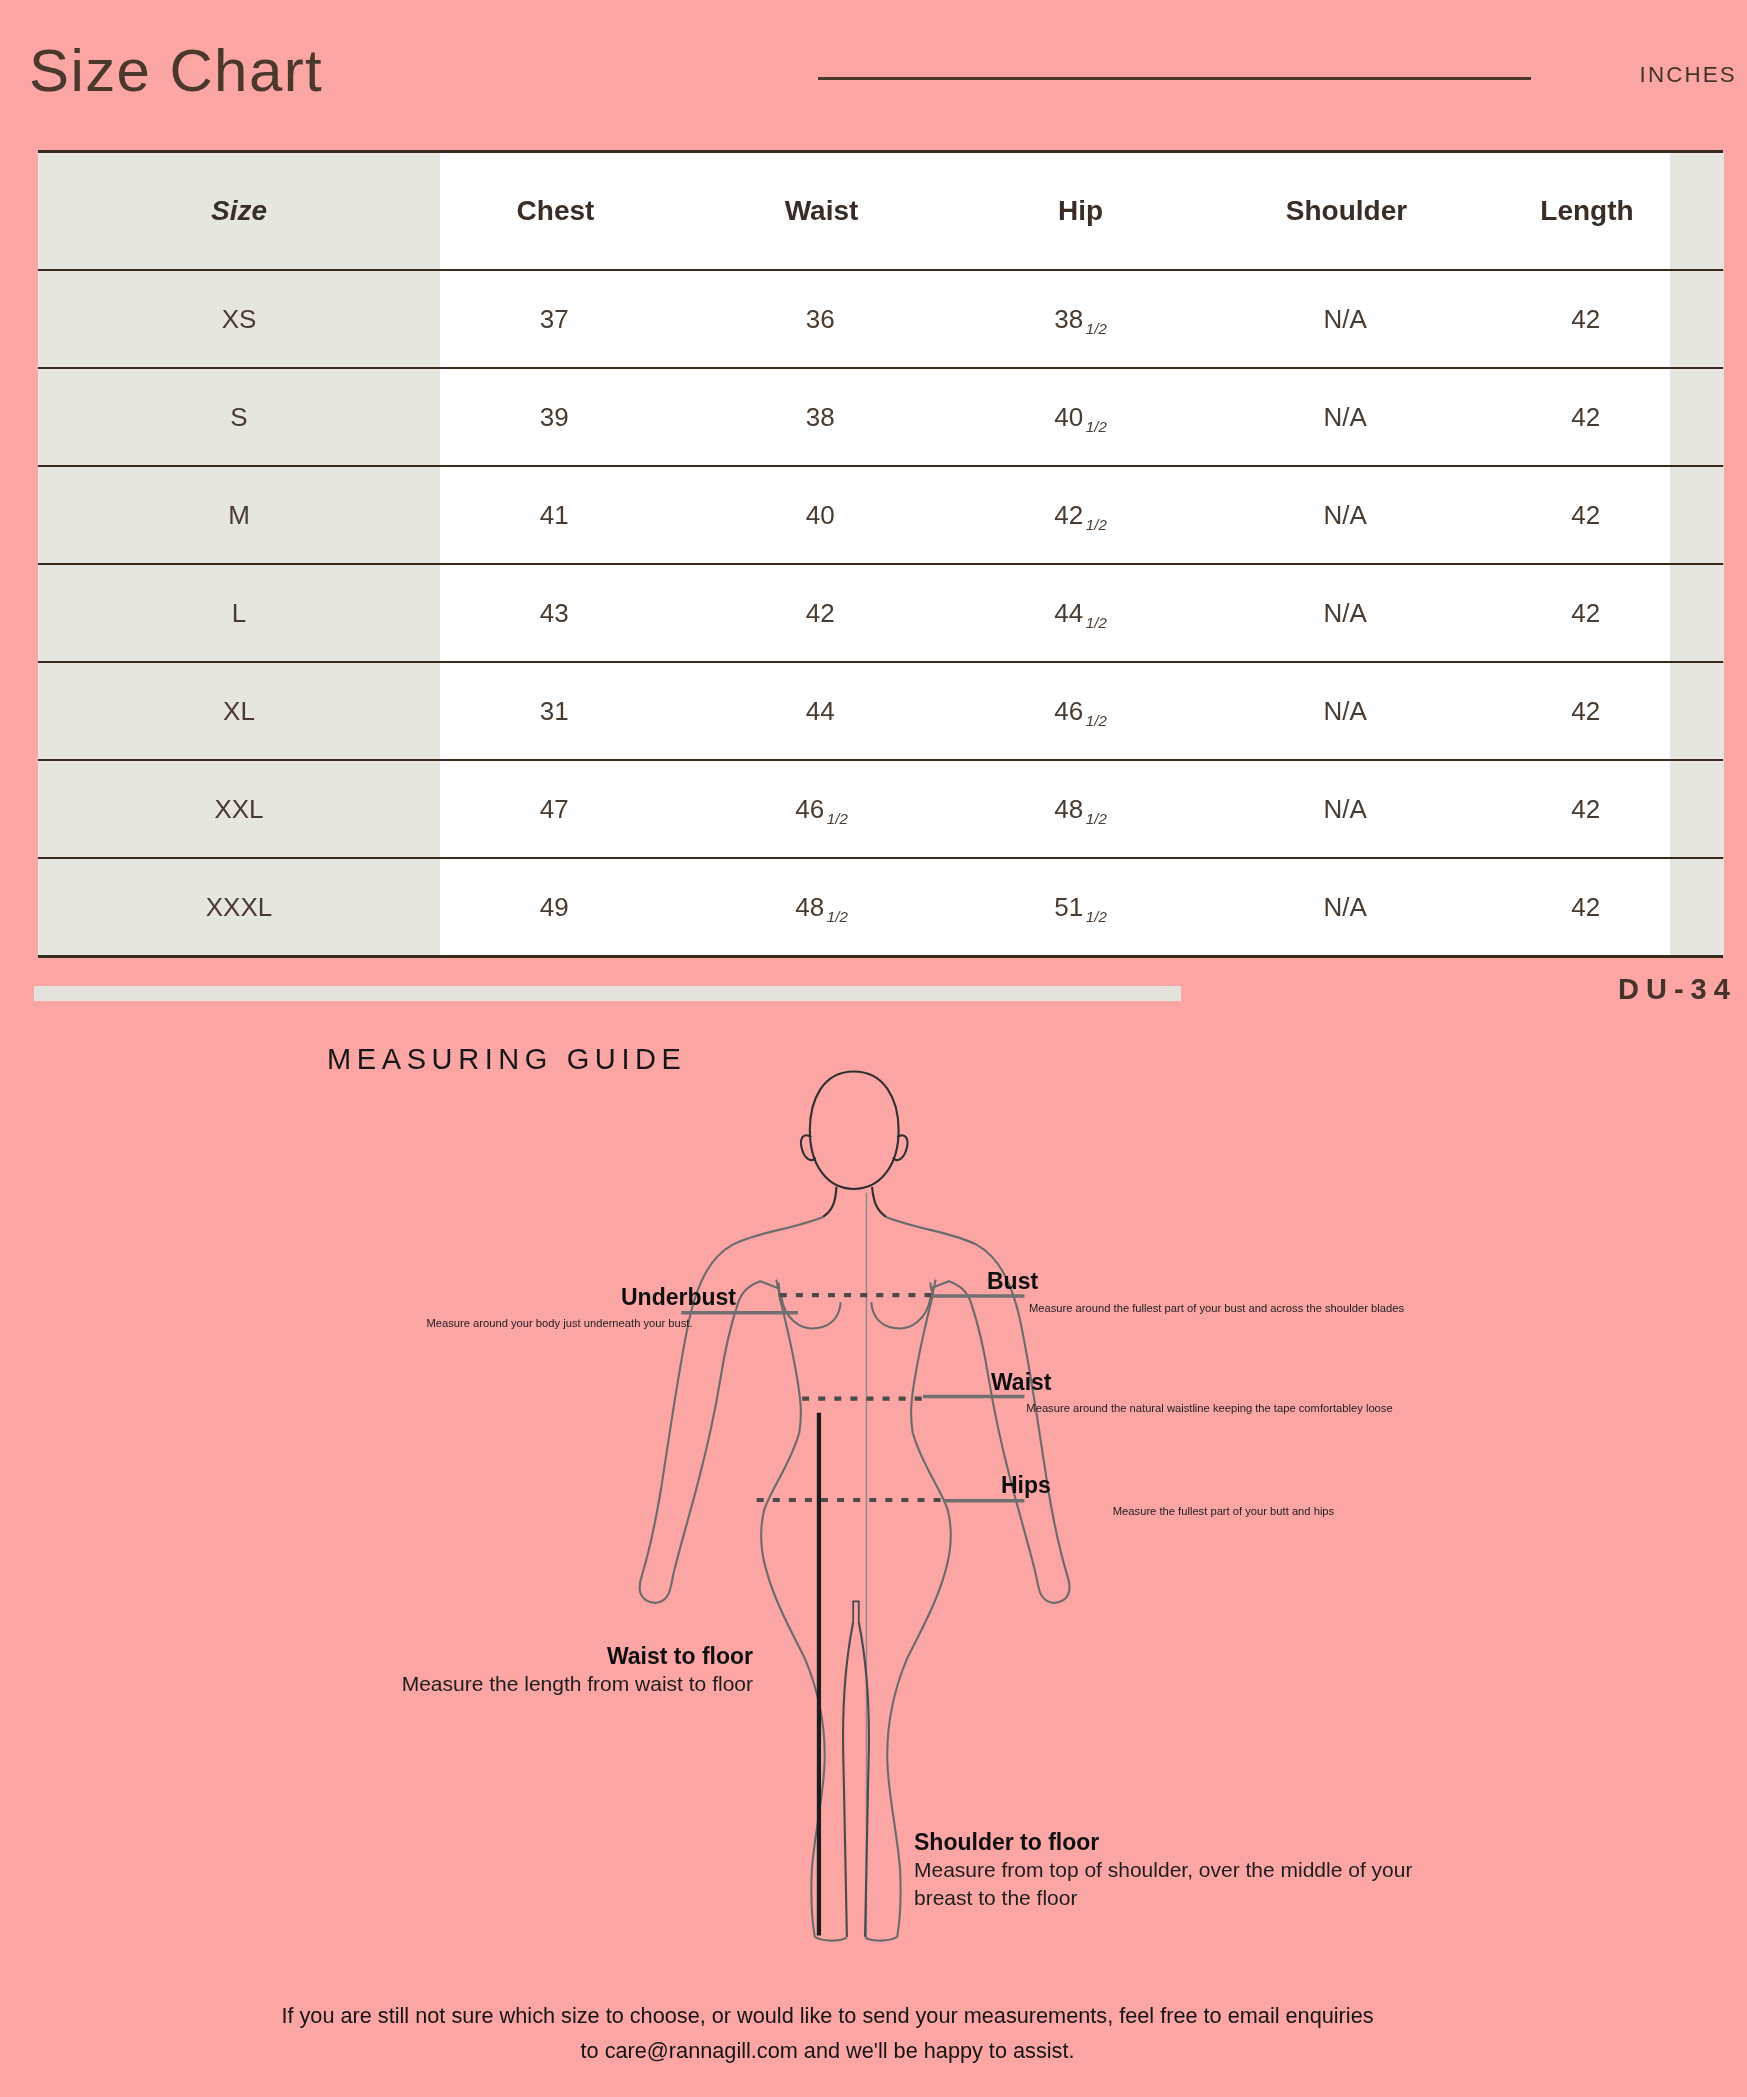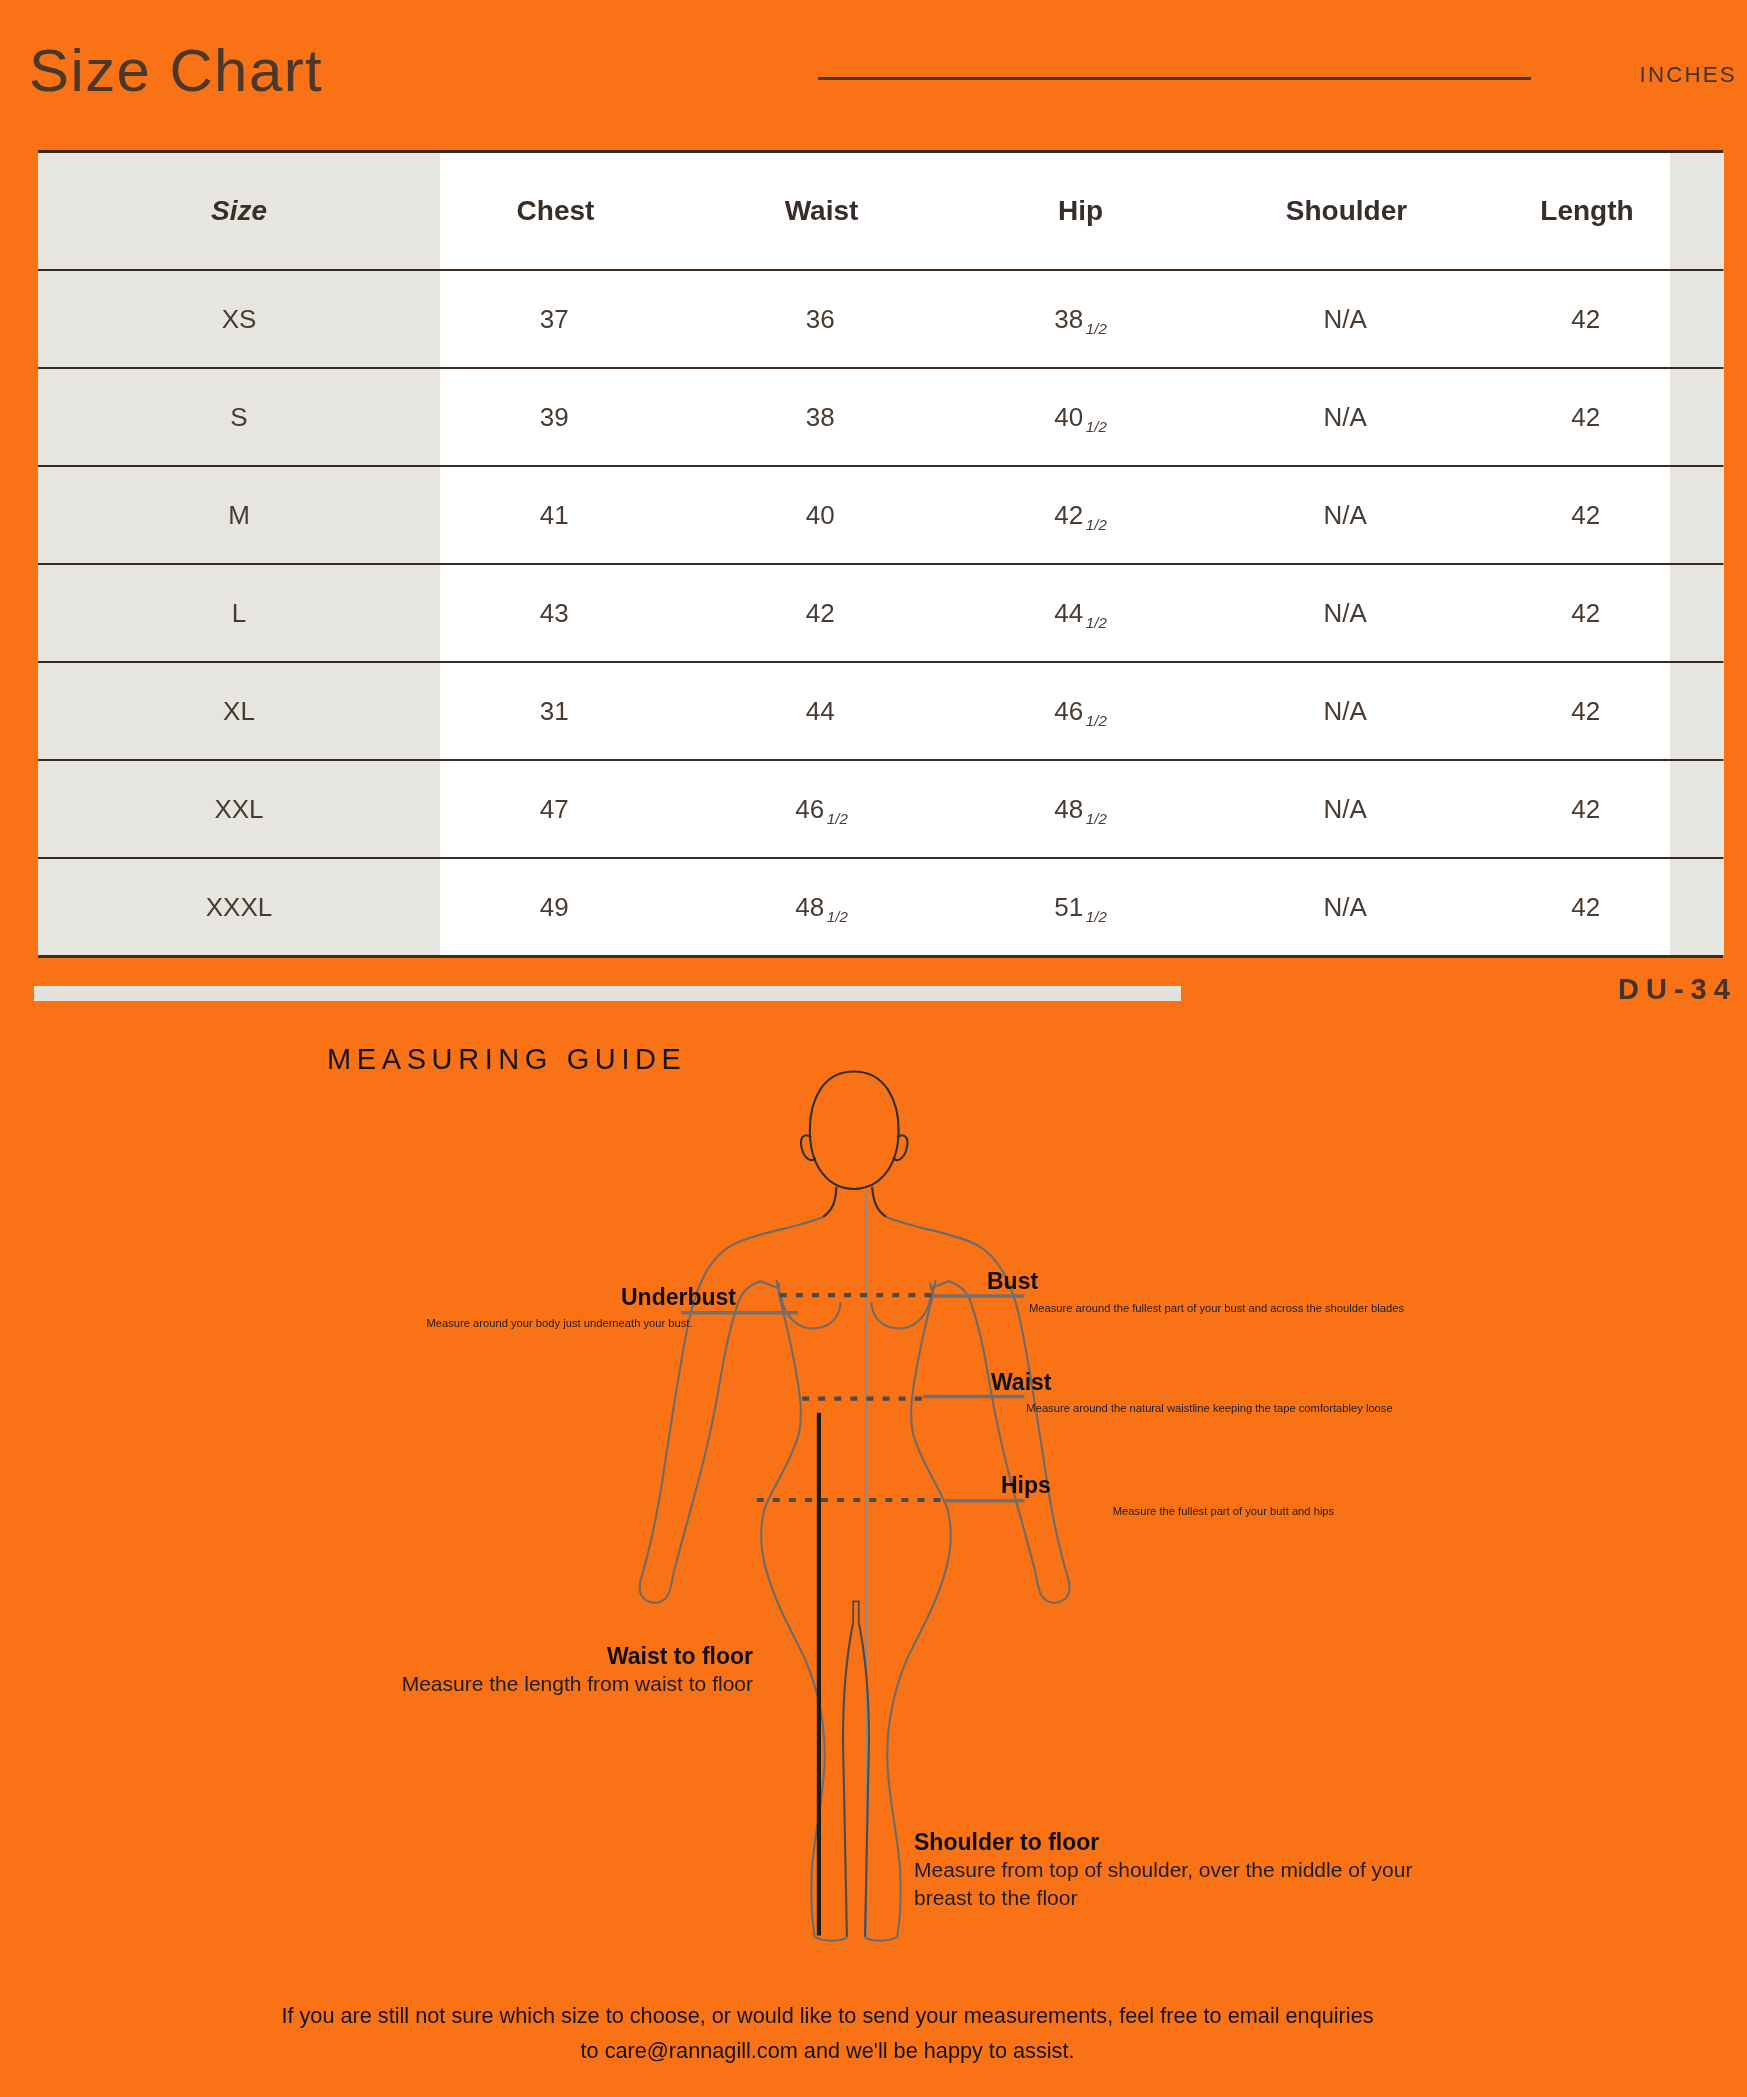--- a/index.html
+++ b/index.html
@@ -1,17 +1,17 @@
 <!DOCTYPE html>
 <html style="font-size:11.2px"><head>
 <meta charset="utf-8">
 <style>
   html,body{margin:0;padding:0;background:#ffffff;}
   .page{
-    position:relative;width:1748px;height:2097px;background:#f97316;overflow:hidden;
+    position:relative;width:1748px;height:2097px;background:#fca5a5;overflow:hidden;
     font-family:"Liberation Sans", sans-serif;color:#1d1d1d;
   }
 
   
   .page-title{
     position:absolute;left:29px;top:36px;
     font-size:60px;font-weight:500;letter-spacing:1.4px;color:#4a382b;
   }
   .title-rule{
     position:absolute;left:818px;top:77px;width:713px;height:2.8px;background:#4a382b;

